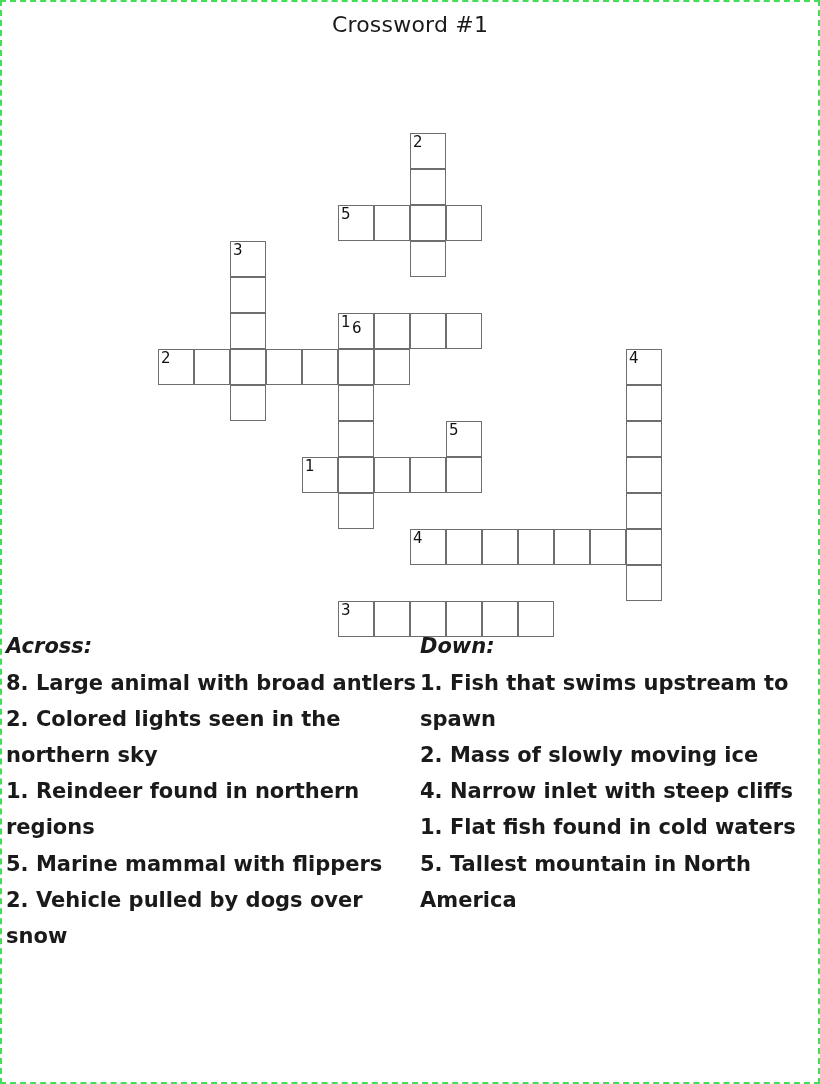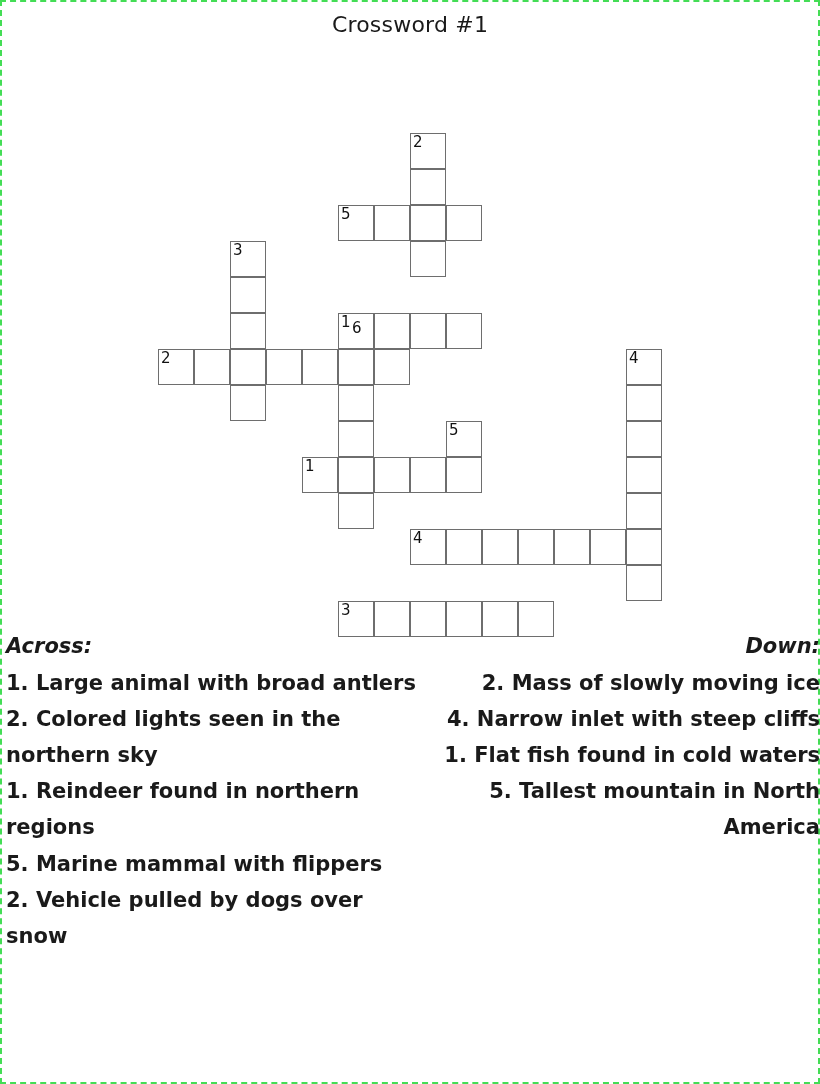--- a/index.html
+++ b/index.html
@@ -60,21 +60,21 @@
     left: 0;
     top: 632px;
     width: 820px;
     display: flex;
   }
   .col {
     box-sizing: border-box;
     font-weight: bold;
   }
   .col.across { width: 418px; padding-left: 4px; }
-  .col.down { width: 400px; padding-left: 0px; text-align: right; }
+  .col.down { width: 400px; padding-left: 0px; }
   .col-head {
     font-style: italic;
     font-size: 21px;
     margin-bottom: 7px;
   }
   .clue {
     font-size: 21px;
     line-height: 1.72;
     margin: 0;
   }
@@ -156,28 +156,29 @@
       <div class="cell" style="left: 372px; top: 564px; width: 36px; height: 36px;"></div>
       <div class="cell" style="left: 408px; top: 564px; width: 36px; height: 36px;"></div>
       <div class="cell" style="left: 444px; top: 564px; width: 36px; height: 36px;"></div>
       <div class="cell" style="left: 480px; top: 564px; width: 36px; height: 36px;"></div>
       <div class="cell" style="left: 516px; top: 564px; width: 36px; height: 36px;"></div>
     </div>
 
   <div class="clues">
     <div class="col across">
       <div class="col-head">Across:</div>
-      <p class="clue">1. Large animal with broad antlers</p>
+      <p class="clue">8. Large animal with broad antlers</p>
       <p class="clue">2. Colored lights seen in the northern sky</p>
       <p class="clue">1. Reindeer found in northern regions</p>
       <p class="clue">5. Marine mammal with flippers</p>
       <p class="clue">2. Vehicle pulled by dogs over snow</p>
     </div>
     <div class="col down">
       <div class="col-head">Down:</div>
+      <p class="clue">1. Fish that swims upstream to spawn</p>
       <p class="clue">2. Mass of slowly moving ice</p>
       <p class="clue">4. Narrow inlet with steep cliffs</p>
       <p class="clue">1. Flat fish found in cold waters</p>
       <p class="clue">5. Tallest mountain in North America</p>
     </div>
   </div>
 
 </div>
 
 </body></html>

